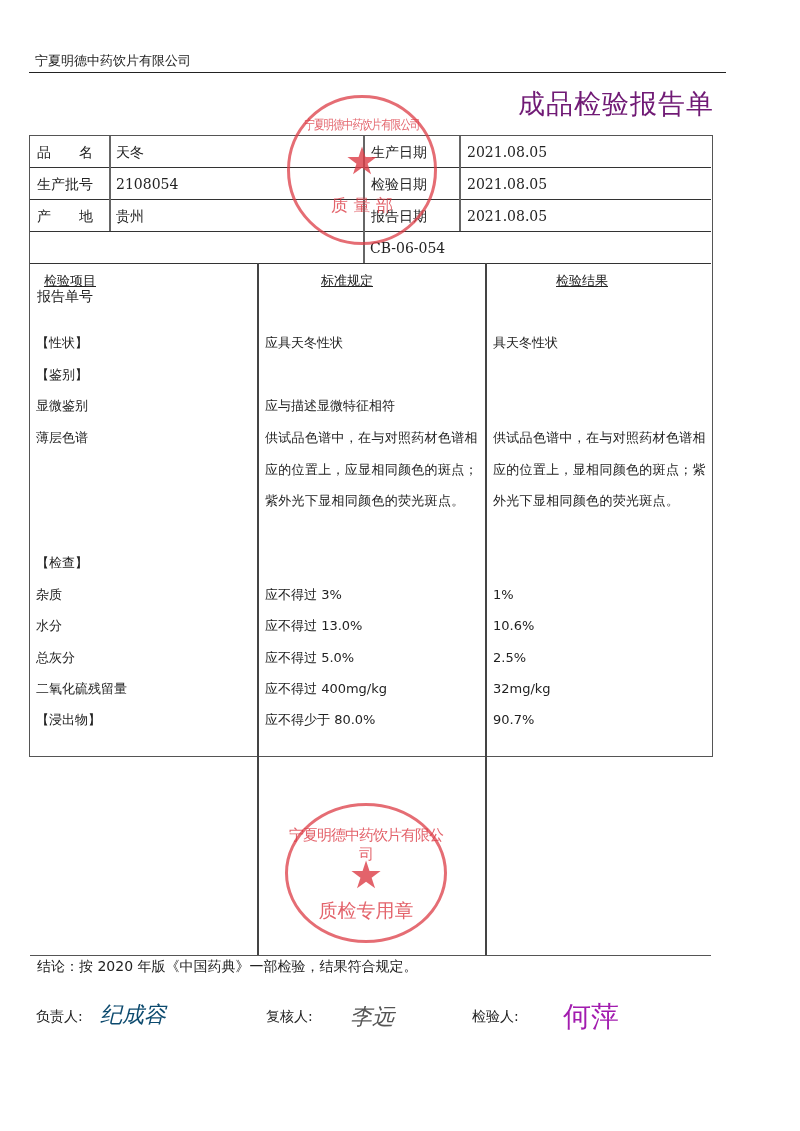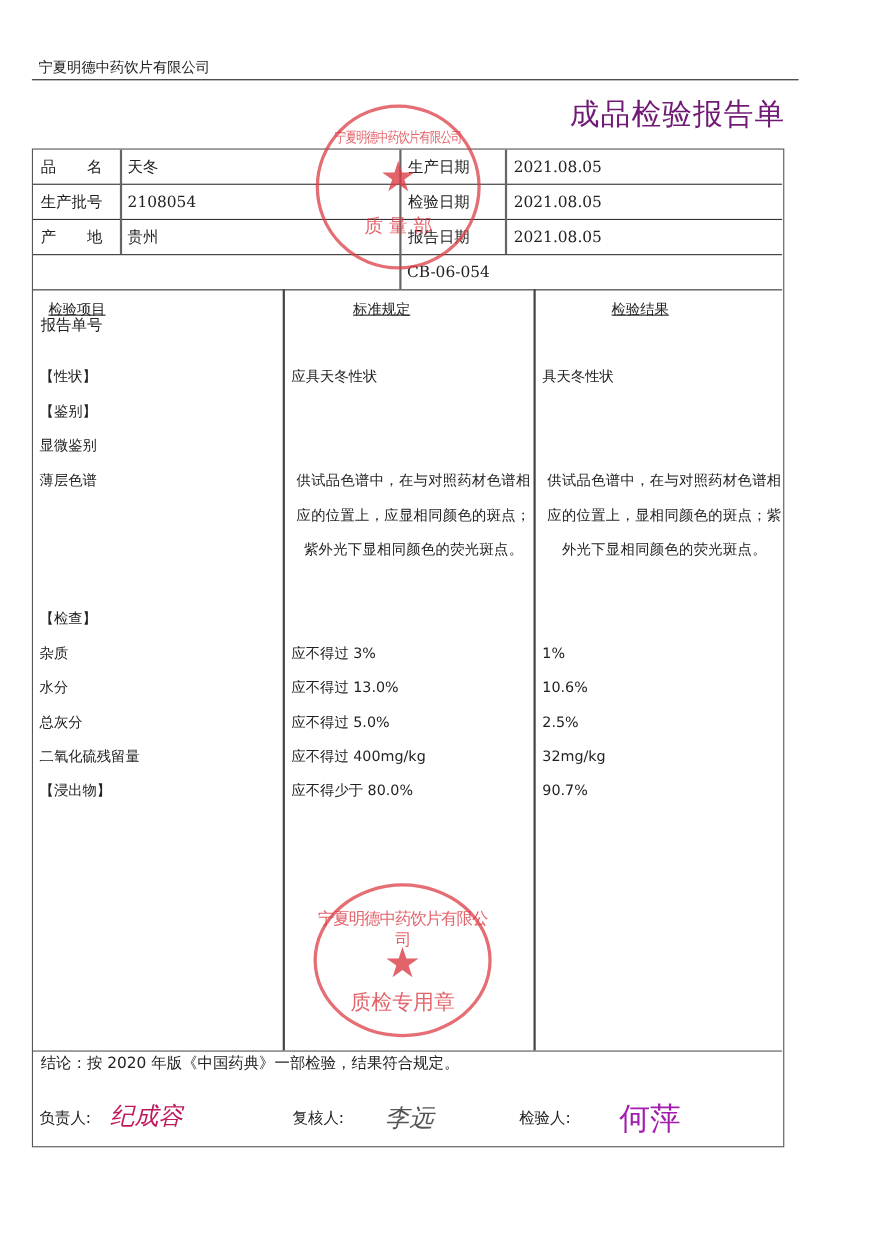--- a/index.html
+++ b/index.html
@@ -4,22 +4,22 @@
 <style>
   html, body { margin:0; padding:0; background:#ffffff; }
   body { width:800px; height:1131px; position:relative; overflow:hidden;
          font-family:"DejaVu Serif","Liberation Serif",serif; color:#222; }
   .header-bar { position:absolute; left:29px; top:50px; width:697px; height:22px;
                 border-bottom:1.5px solid #222; font-size:13px; }
   .company { position:absolute; left:6px; top:2px; font-family:"DejaVu Sans",sans-serif; font-size:13px; }
   .doc-code { position:absolute; right:0px; top:2px; font-family:"DejaVu Sans",sans-serif; font-size:13px; }
   .title { position:absolute; left:0; width:714px; top:86px; text-align:right;
            font-family:"DejaVu Sans",sans-serif; font-size:27px; letter-spacing:1px; color:#701a75; }
-  .tbl { position:absolute; left:29px; top:135px; width:684px; height:908px;
-         border:1.5px solid #555; box-sizing:border-box;text-align:center; }
+  .tbl { position:absolute; left:29px; top:135px; width:684px; height:622px;
+         border:1.5px solid #555; box-sizing:border-box; }
   .hline { position:absolute; height:1px; background:#333; }
   .vline { position:absolute; width:1.5px; background:#666; }
   .cell { position:absolute; font-size:14px; line-height:32px; white-space:nowrap; }
   .lbl { font-family:"DejaVu Sans",sans-serif; }
   .colhead { position:absolute; top:136px; font-size:13px; text-decoration:underline;
              font-family:"DejaVu Sans",sans-serif; }
   .item { position:absolute; font-size:13px; font-family:"DejaVu Sans",sans-serif; line-height:31.5px; white-space:nowrap;}
   .multi { position:absolute; font-size:13px; font-family:"DejaVu Sans",sans-serif; line-height:31.5px; width:225px; letter-spacing:0.3px; }
   .conclusion { position:absolute; left:7px; top:822px; font-size:14px; font-family:"DejaVu Sans",sans-serif; }
   .sign-row { position:absolute; top:1008px; font-size:14px; font-family:"DejaVu Sans",sans-serif; }
@@ -73,20 +73,21 @@
   <span class="colhead" style="left:291px;">标准规定</span>
   <span class="colhead" style="left:526px;">检验结果</span>
 
   <span class="item" style="left:6px;top:191px;">【性状】</span>
   <span class="item" style="left:235px;top:191px;">应具天冬性状</span>
   <span class="item" style="left:463px;top:191px;">具天冬性状</span>
 
   <span class="item" style="left:6px;top:223px;">【鉴别】</span>
 
   <span class="item" style="left:6px;top:254px;">显微鉴别</span>
+  <span class="item" style="left:235px;top:254px;">应与描述显微特征相符</span>
 
   <span class="item" style="left:6px;top:286px;">薄层色谱</span>
   <span class="multi" style="left:235px;top:286px;width:222px;">供试品色谱中，在与对照药材色谱相应的位置上，应显相同颜色的斑点；紫外光下显相同颜色的荧光斑点。</span>
   <span class="multi" style="left:463px;top:286px;width:222px;">供试品色谱中，在与对照药材色谱相应的位置上，显相同颜色的斑点；紫外光下显相同颜色的荧光斑点。</span>
 
   <span class="item" style="left:6px;top:411px;">【检查】</span>
 
   <span class="item" style="left:6px;top:443px;">杂质</span>
   <span class="item" style="left:235px;top:443px;">应不得过 3%</span>
   <span class="item" style="left:463px;top:443px;">1%</span>
@@ -116,17 +117,17 @@
   <div class="ring" style="top:96px;font-size:17px;">质 量 部</div>
 </div>
 
 <div class="stamp" style="left:285px;top:803px;width:162px;height:140px;">
   <div class="ring" style="top:20px;font-size:15px;letter-spacing:-1px;">宁夏明德中药饮片有限公司</div>
   <div class="star" style="top:50px;">★</div>
   <div class="ring" style="top:92px;font-size:19px;">质检专用章</div>
 </div>
 
 <span class="sign-row" style="left:36px;">负责人:</span>
-<span class="sig" style="left:100px;top:1000px;font-size:22px;color:#be185d;">纪成容</span>
+<span class="sig" style="left:100px;top:1000px;font-size:22px;color:#0c4a6e;">纪成容</span>
 <span class="sign-row" style="left:266px;">复核人:</span>
 <span class="sig" style="left:350px;top:1002px;font-size:22px;color:#555;">李远</span>
 <span class="sign-row" style="left:472px;">检验人:</span>
 <span class="sig" style="left:563px;top:998px;font-size:28px;color:#a21caf;font-style:normal;">何萍</span>
 
 </body></html>

